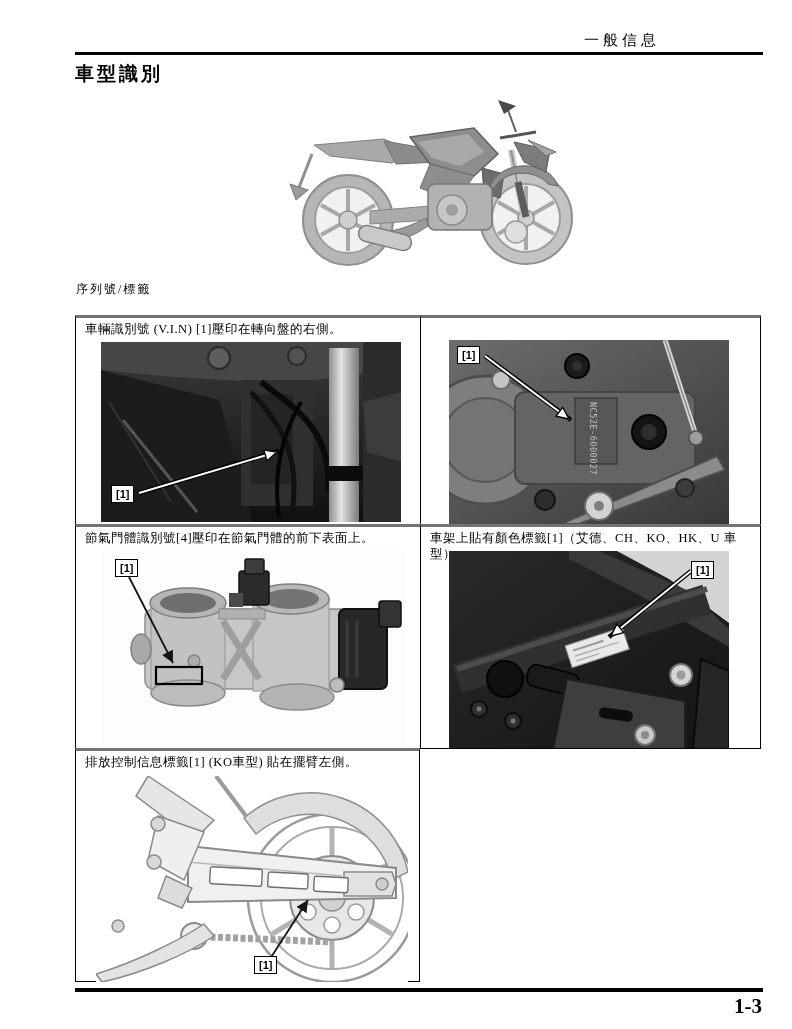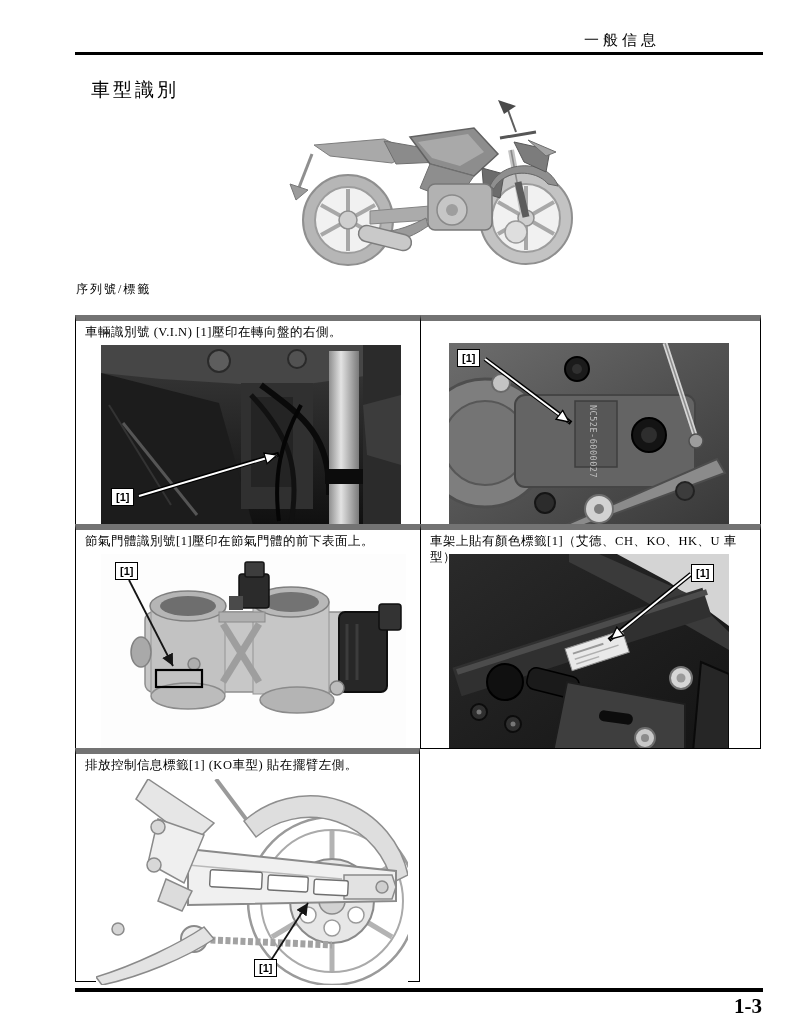--- a/index.html
+++ b/index.html
@@ -8,31 +8,31 @@
     font-family:"Liberation Serif","DejaVu Serif",serif; color:#000;
     overflow:hidden;
   }
   
   .chapter {
     position:absolute; left:552px; top:31px; width:140px; text-align:center;
     font-size:15px; letter-spacing:4px; padding-bottom:2px;
     border-bottom:1px solid #000;
   }
   .header-rule { position:absolute; left:75px; top:52px; width:688px; height:3px; background:#000; }
-  .page-title { position:absolute; left:75px; top:61px; font-size:19px; letter-spacing:3px; font-weight:normal; margin:16px; }
+  .page-title { position:absolute; left:75px; top:61px; font-size:19px; letter-spacing:3px; font-weight:bold; margin:0; }
   
   .moto { position:absolute; left:278px; top:92px; width:316px; height:178px; }
   
   .section-title { position:absolute; left:76px; top:281px; font-size:12px; letter-spacing:2px; font-weight:normal; margin:0; }
   
   .idtable {
     position:absolute; left:75px; top:315px; width:686px;
     display:grid; grid-template-columns:345px 341px; grid-template-rows:209px 224px 234px;
   }
-  .cell { position:relative; box-sizing:border-box; border-left:1px solid #000; border-top:6px solid #737373; background:#fff; }
+  .cell { position:relative; box-sizing:border-box; border-left:1px solid #000; border-top:3px solid #737373; background:#fff; }
   .cell.c2 { border-right:1px solid #000; }
   .cell.r3c1 { border-right:1px solid #000; border-bottom:1px solid #000; }
   .cell.r3c2 { border-left:none; border-top:1px solid #000; }
   .caption { font-size:12.5px; letter-spacing:0.5px; padding:3px 6px 0 9px; line-height:1.3; }
   .photo { position:absolute; }
   .photo svg { display:block; }
   .callout {
     position:absolute; background:#fff; border:1px solid #000;
     font-family:"Liberation Sans","DejaVu Sans",sans-serif; font-weight:bold;
     font-size:11px; line-height:14px; padding:1px 4px; color:#000;
@@ -206,21 +206,21 @@
           <circle cx="96" cy="160" r="10" fill="#2c2c2c" stroke="#151515" stroke-width="2"></circle>
 
           <line x1="36" y1="16" x2="122" y2="80" stroke="#000" stroke-width="4.5"></line>
           <line x1="36" y1="16" x2="120" y2="79" stroke="#fff" stroke-width="2" marker-end="url(#ahw2)"></line>
         </svg>
         <div class="callout" style="left:8px;top:6px;">[1]</div>
       </div>
     </div>
 
     <div class="cell c1">
-      <div class="caption">節氣門體識別號[1]壓印在節氣門體的前下表面上。</div>
+      <div class="caption">節氣門體識別號[4]壓印在節氣門體的前下表面上。</div>
       <div class="photo" style="left:25px;top:24px;width:305px;height:196px;">
         <svg width="305" height="196" viewBox="0 0 305 196">
           <defs>
             <marker id="ahb1" markerUnits="userSpaceOnUse" markerWidth="14" markerHeight="12" refX="12" refY="6" orient="auto">
               <polygon points="0,0 12,6 0,12" fill="#151515"></polygon>
             </marker>
           </defs>
           <rect width="305" height="196" fill="#fdfdfd"></rect>
 
           <rect x="44" y="58" width="215" height="80" rx="8" fill="#c7c7c7" stroke="#8e8e8e" stroke-width="1.5"></rect>

